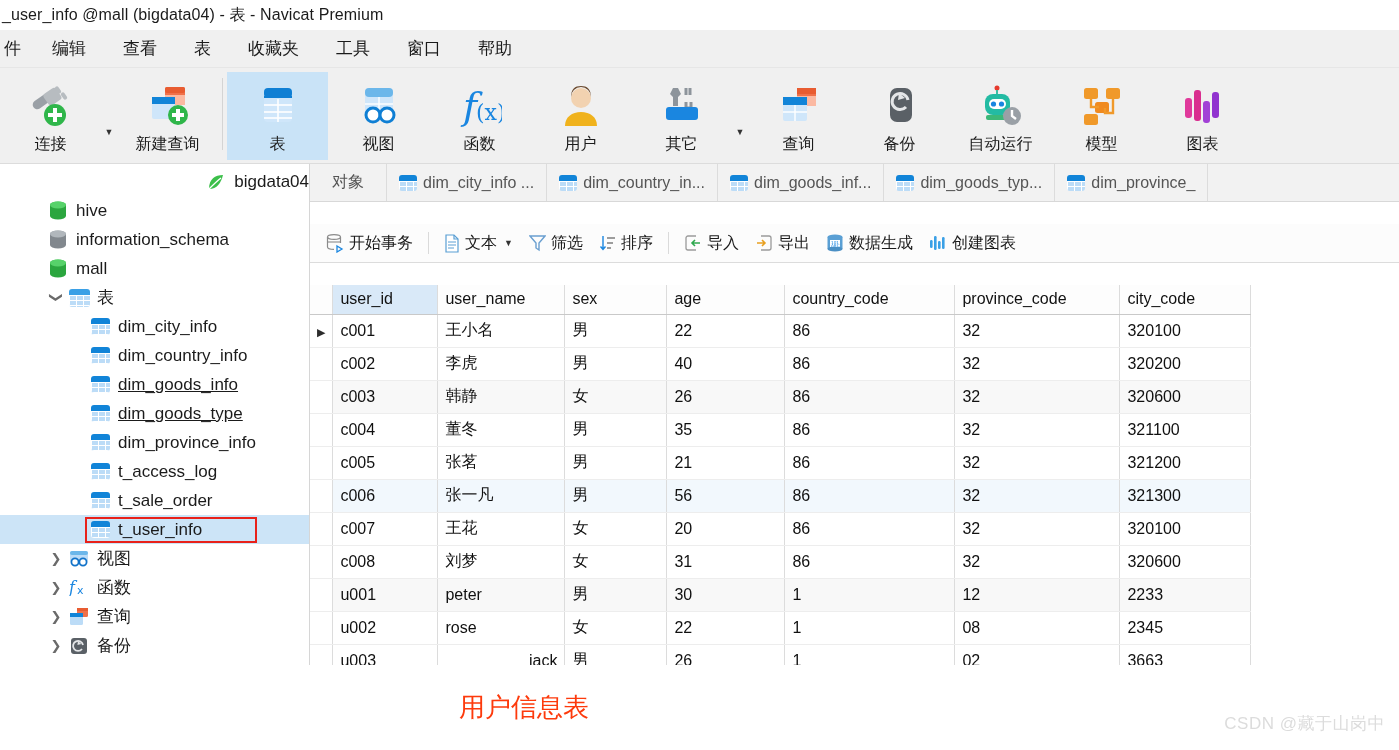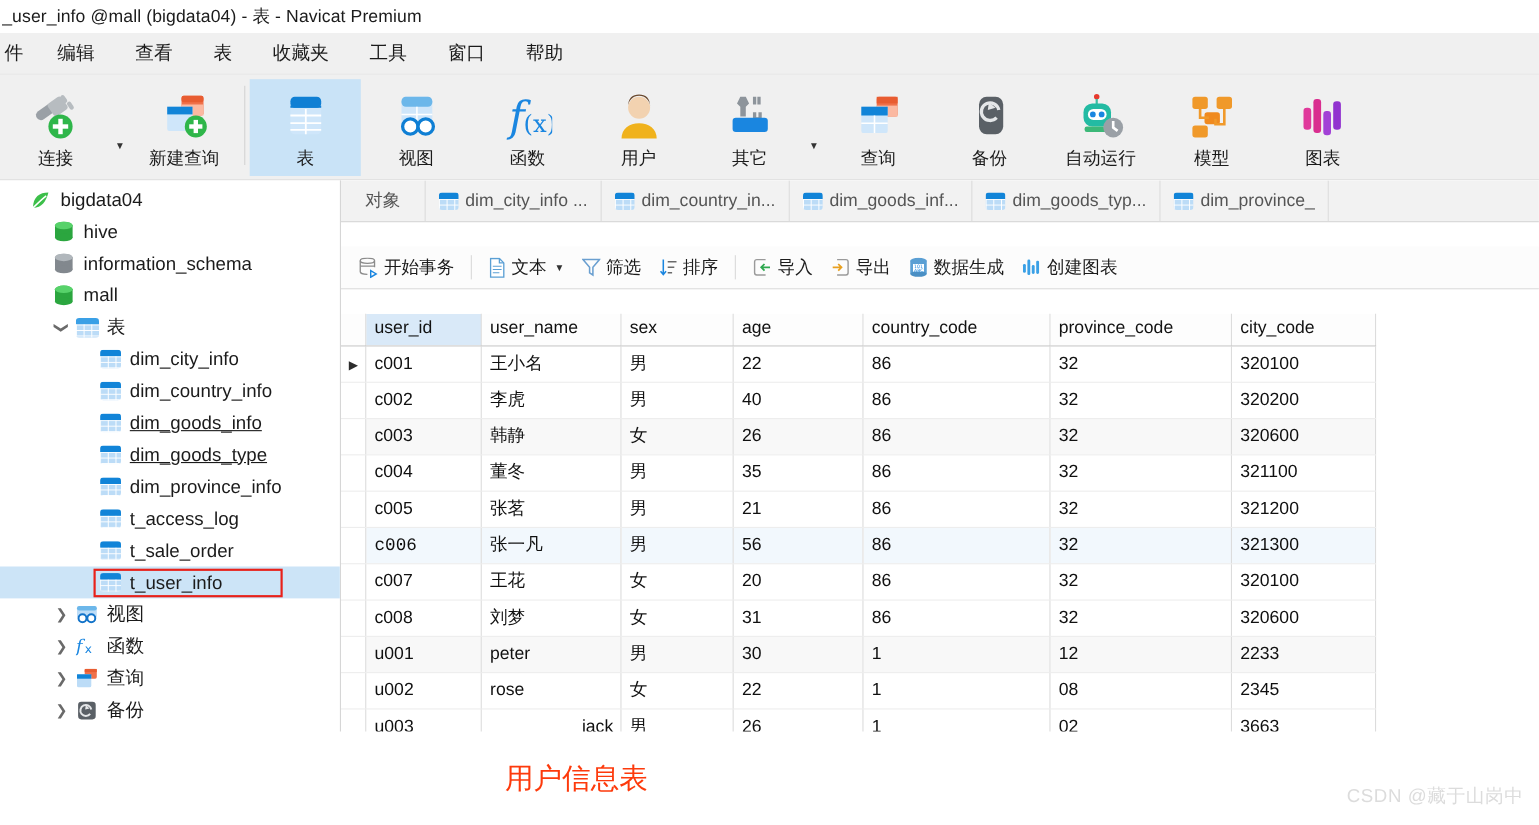--- a/index.html
+++ b/index.html
@@ -339,21 +339,21 @@
             <rect x="31" y="8" width="7" height="26" rx="3" fill="#9133cf"></rect>
           </svg>
         </div>
         <div class="rb-label">图表</div>
       </div>
     </div>
 
   <div class="body-row">
 
     <div class="sidebar" id="sidebar">
-        <div class="tree-row" style="padding-left: 4px;">
+        <div class="tree-row" style="padding-left: 18px; justify-content: flex-end;">
           <span class="tw" style="color: rgb(106, 106, 106);"></span>
           <span class="ticon">
             <svg width="18" height="18" viewBox="0 0 18 18" xmlns="http://www.w3.org/2000/svg">
               <path d="M2 16 C2 6 8 2 16 2 C14 10 10 16 2 16z" fill="#3cbf4a"></path>
               <path d="M2 16 C6 12 10 8 14 5" stroke="#ffffff" stroke-width="1.4" fill="none"></path>
             </svg>
           </span>
           <span style="margin-left: 5px;">bigdata04</span>
         </div>
         <div class="tree-row" style="padding-left: 25px;">
@@ -773,21 +773,21 @@
                 <td style="width: 105px;">c005</td>
                 <td style="width: 127px;">张茗</td>
                 <td style="width: 102px;">男</td>
                 <td class="num" style="width: 118px;">21</td>
                 <td style="width: 170px;">86</td>
                 <td style="width: 165px;">32</td>
                 <td style="width: 131px;">321200</td>
               </tr>
               <tr class="alt2">
                 <td class="rowmark"></td>
-                <td style="width: 105px; font-family: Liberation Mono, monospace;">c006</td>
+                <td style="width: 105px;">c006</td>
                 <td style="width: 127px;">张一凡</td>
                 <td style="width: 102px;">男</td>
                 <td class="num" style="width: 118px;">56</td>
                 <td style="width: 170px;">86</td>
                 <td style="width: 165px;">32</td>
                 <td style="width: 131px;">321300</td>
               </tr>
               <tr>
                 <td class="rowmark"></td>
                 <td style="width: 105px;">c007</td>

